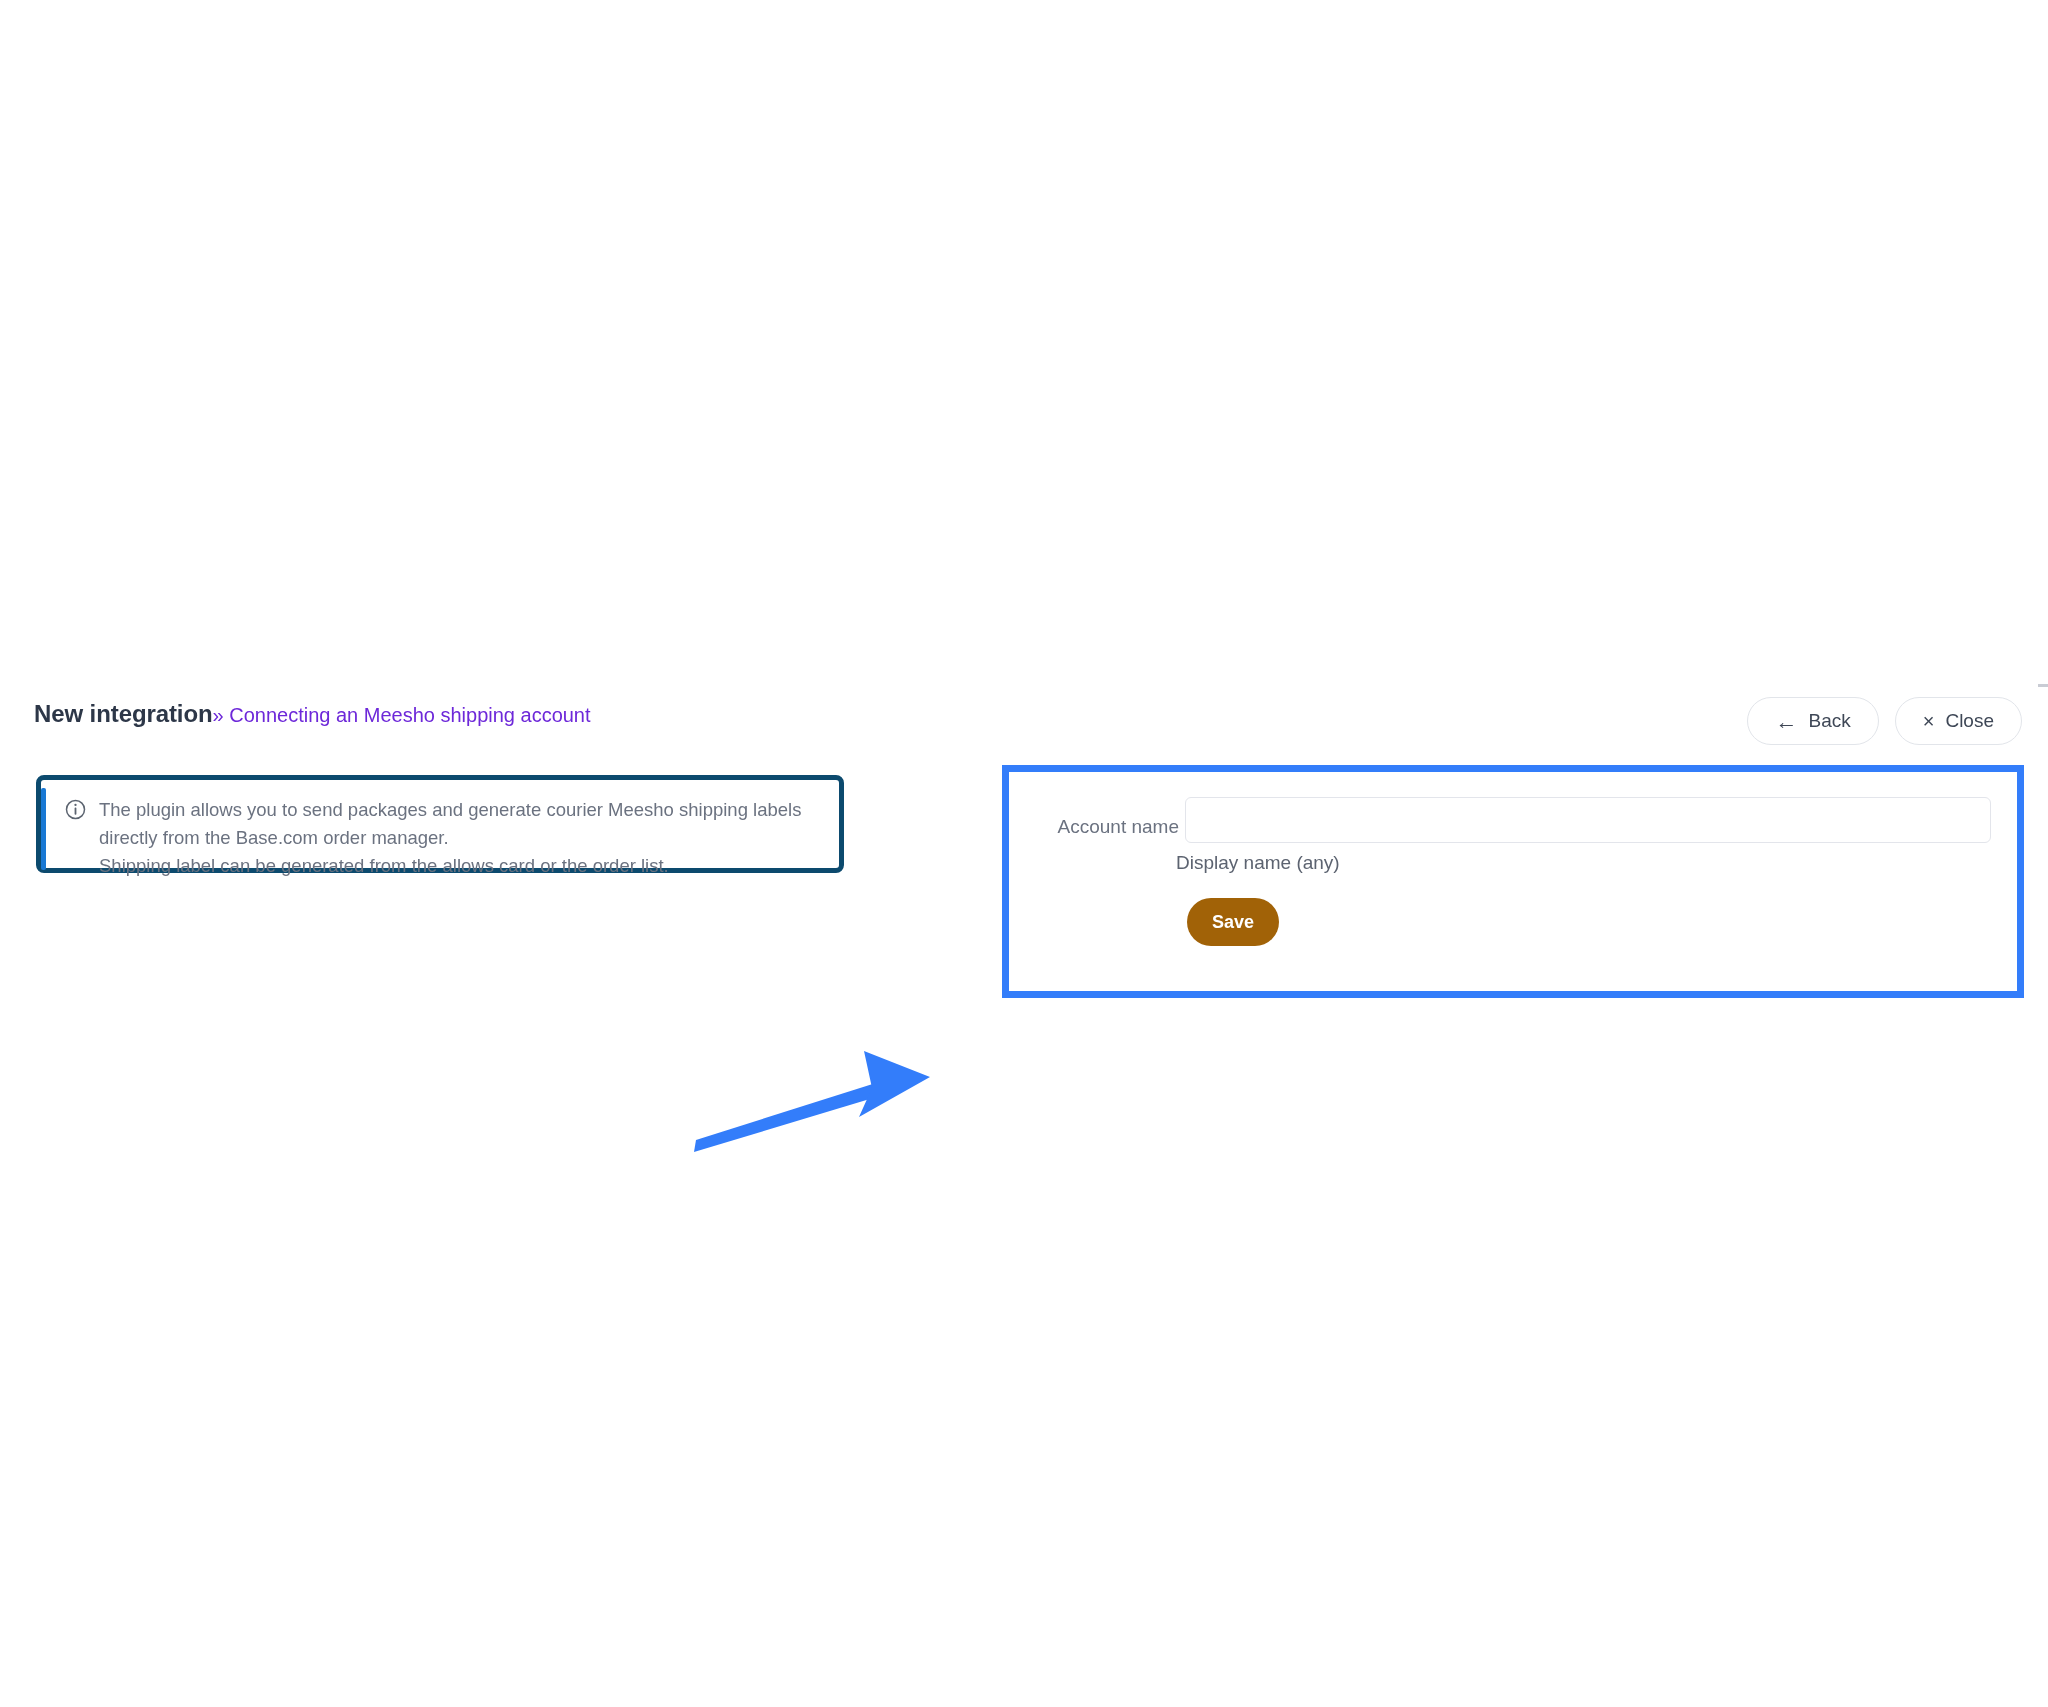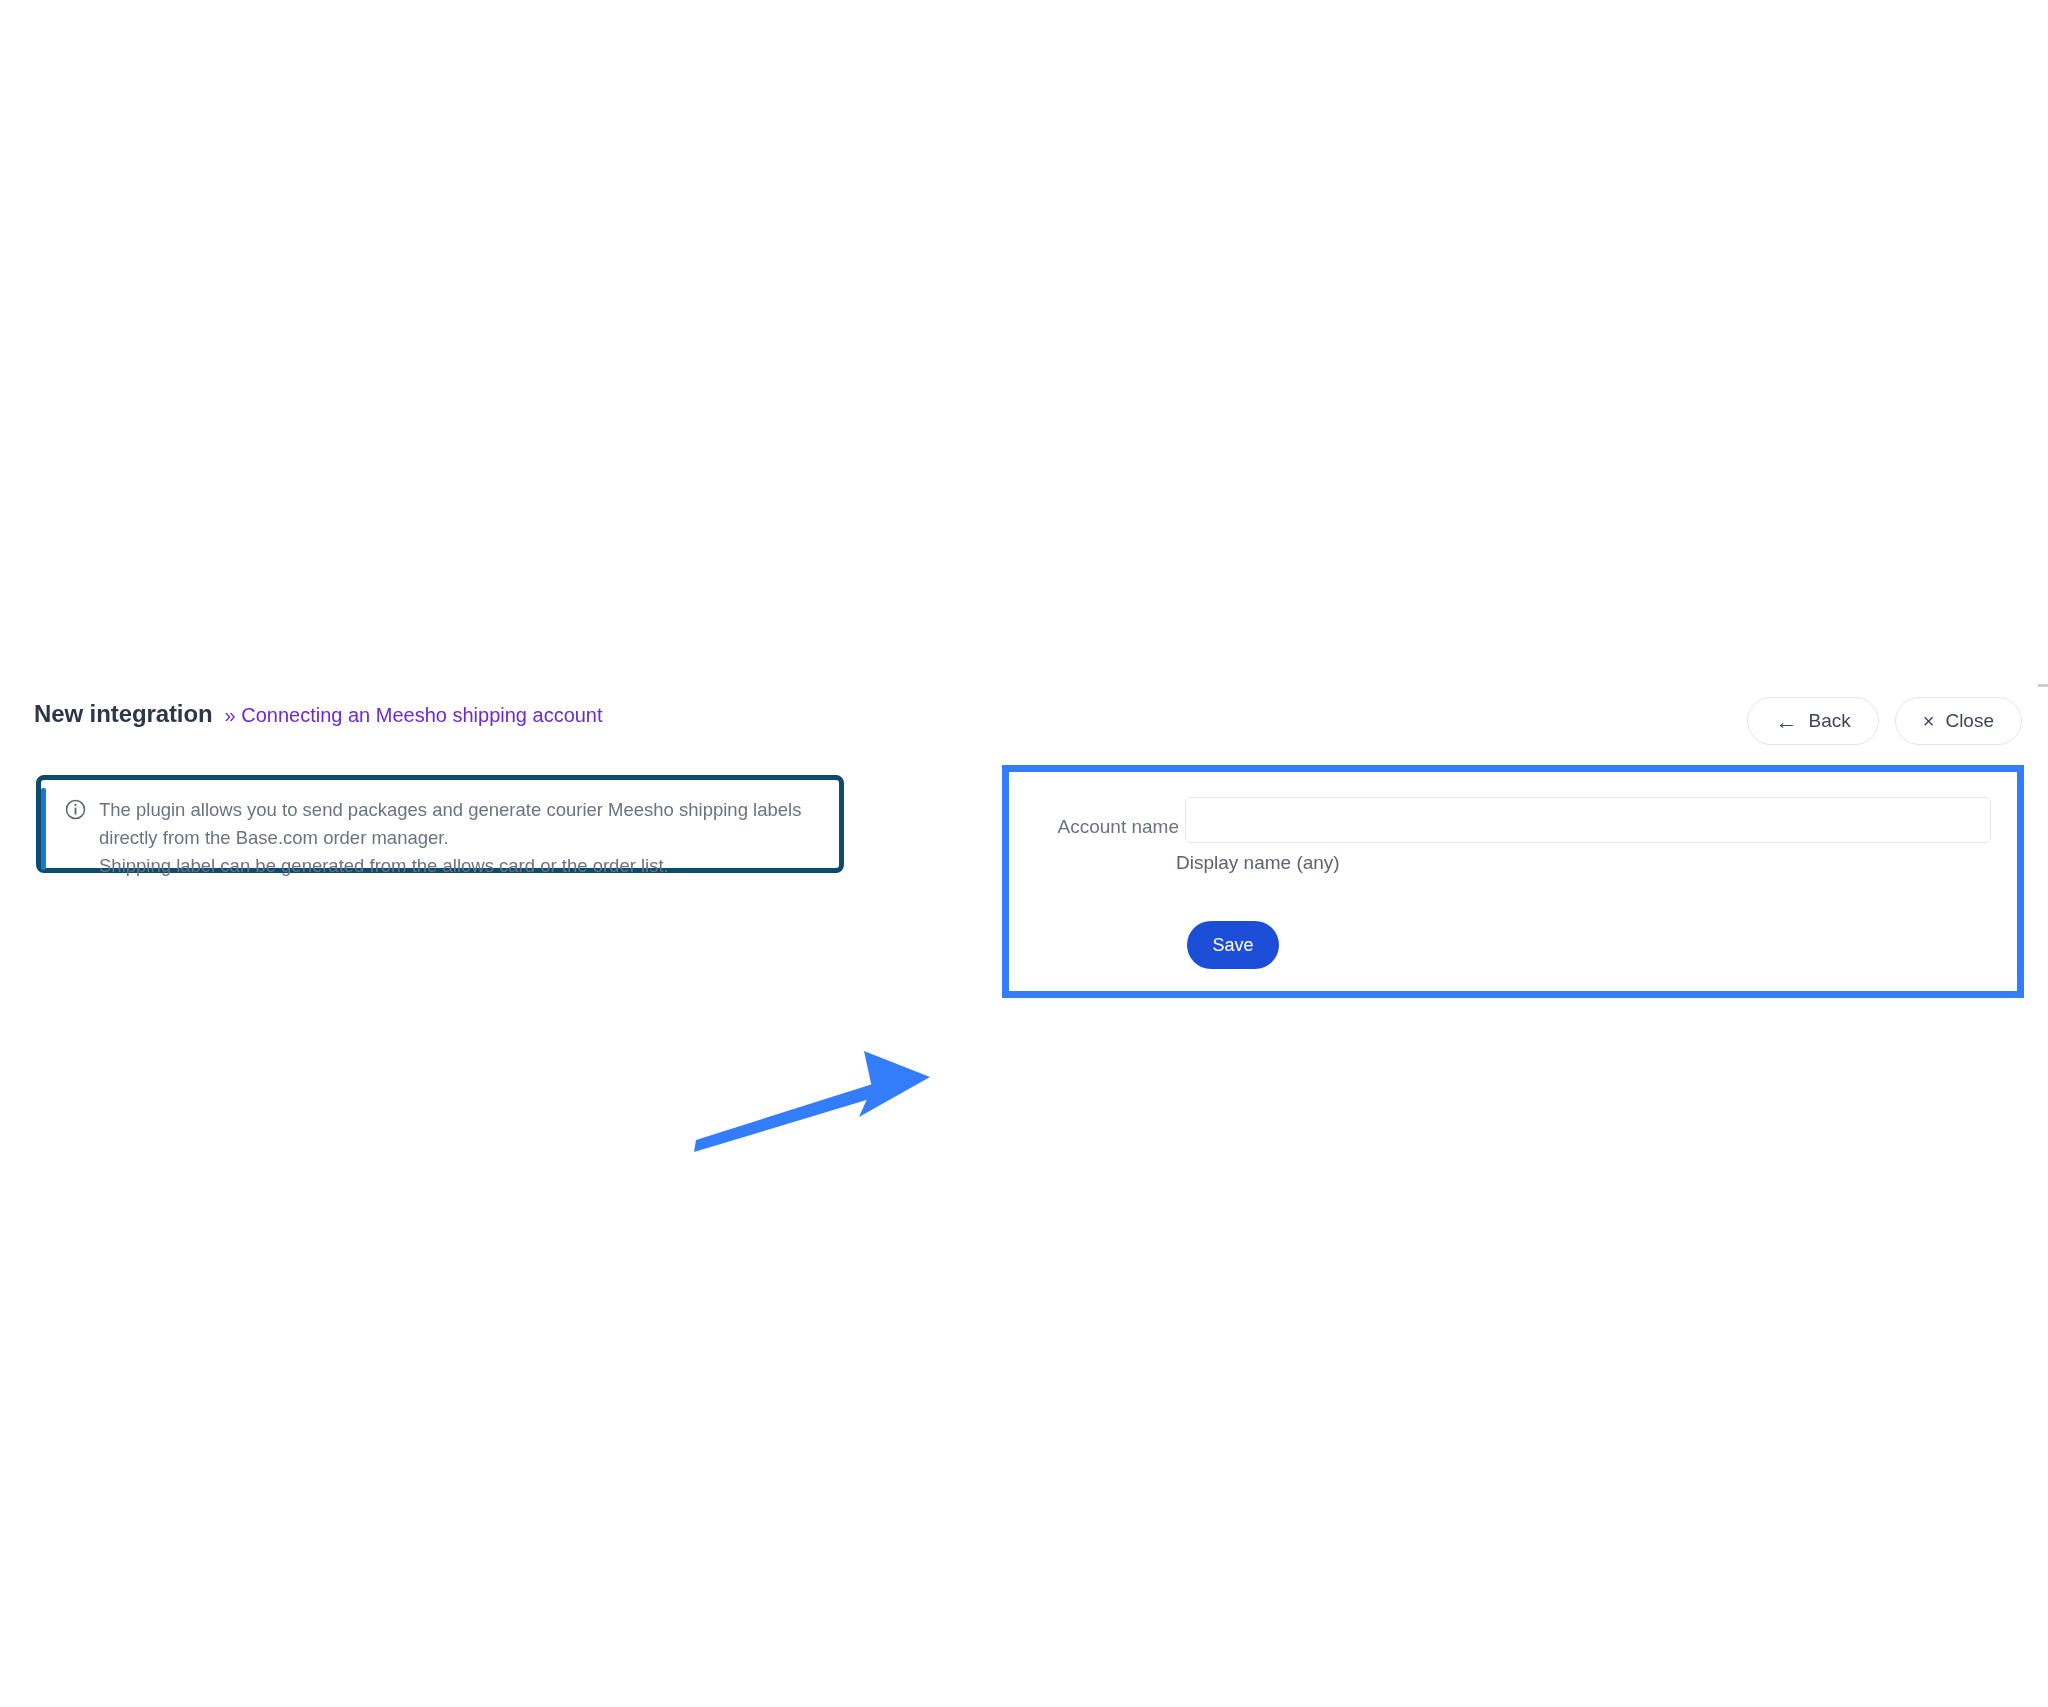--- a/index.html
+++ b/index.html
@@ -22,21 +22,21 @@
     top: 700px;
     width: 2048px;
     height: 56px;
   }
   .page-title-wrap {
     position: absolute;
     left: 34px;
     top: 0;
     display: flex;
     align-items: baseline;
-    gap: 12px;
+    gap: 0;
     white-space: nowrap;
     text-align: center;
   }
   .page-title {
     font-size: 24px;
     font-weight: 700;
     color: #2d3748;
     letter-spacing: -0.1px;
   }
   .page-subtitle {
@@ -183,27 +183,26 @@
   }
   .save-btn {
     position: absolute;
     left: 178px;
     top: 126px;
     min-width: 92px;
     height: 48px;
     padding: 0 24px;
     border: none;
     border-radius: 999px;
-    background: #1d4ed8;
+    background: #a16207;
     color: #ffffff;
     font-family: "Liberation Sans", sans-serif;
     font-size: 18px;
-    font-weight: 400;
+    font-weight: 700;
     cursor: pointer;
-    margin-top: 23px;
   }
 
   
   .arrow-annotation {
     position: absolute;
     left: 680px;
     top: 1020px;
     width: 320px;
     height: 150px;
     pointer-events: none;

